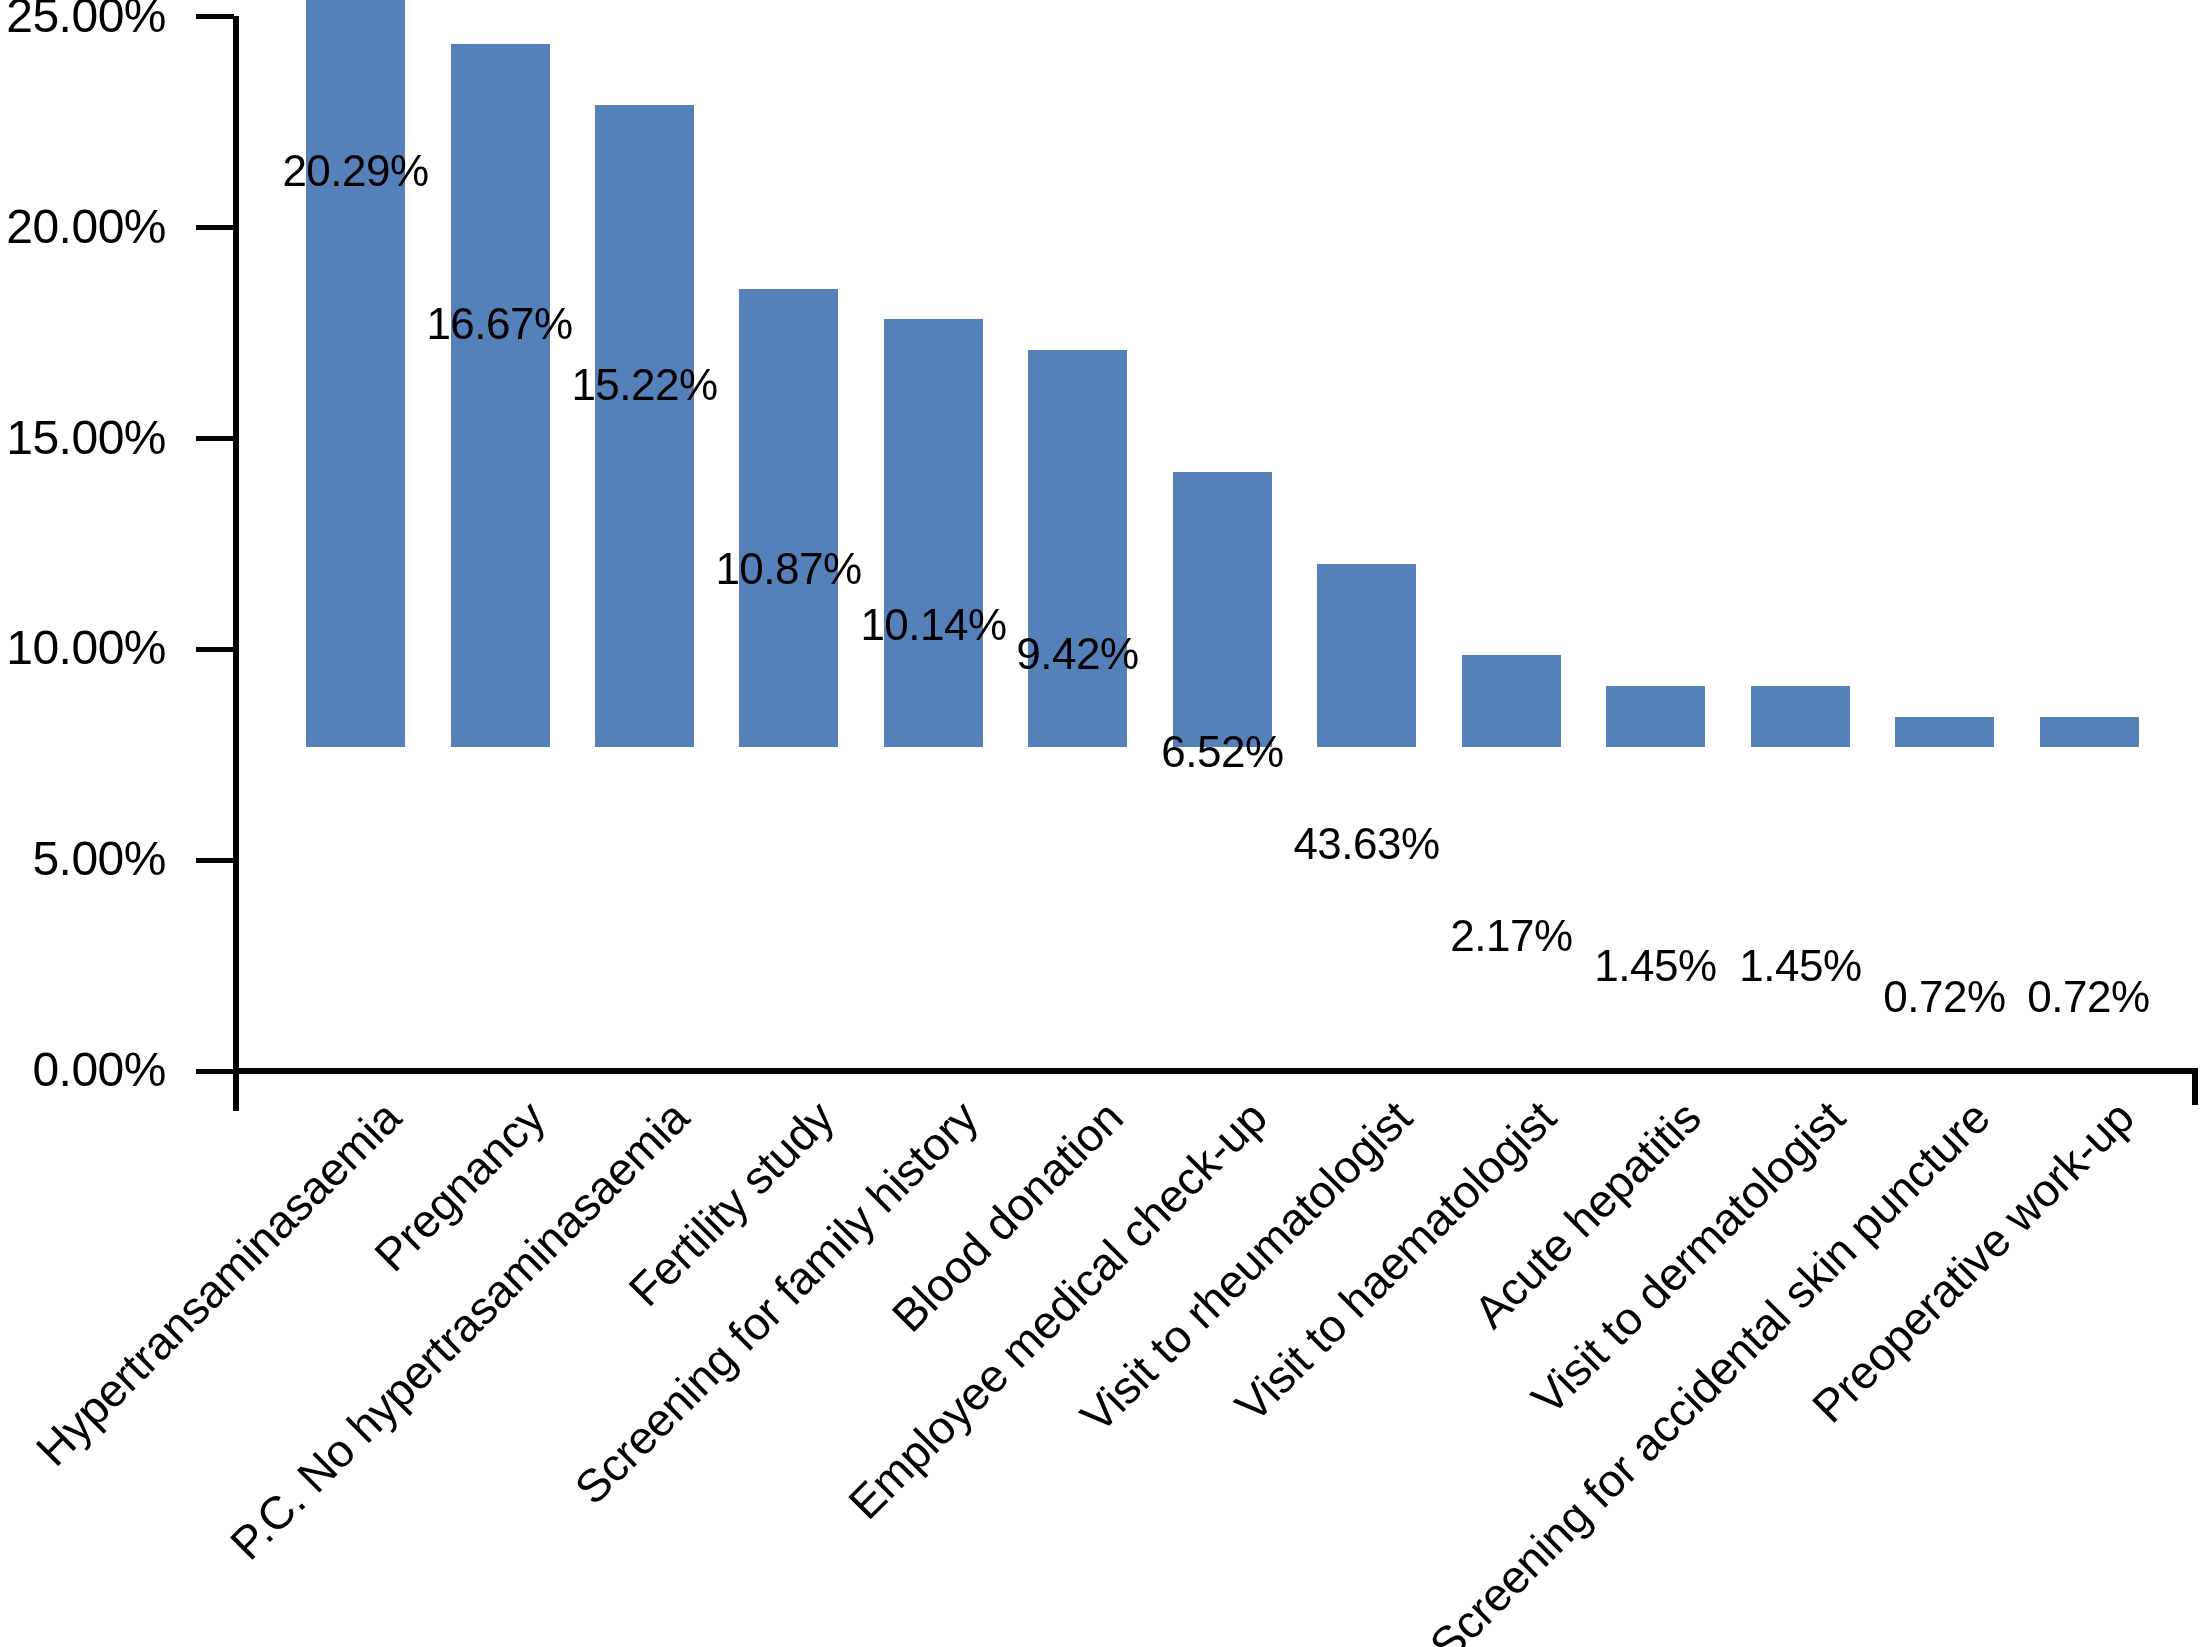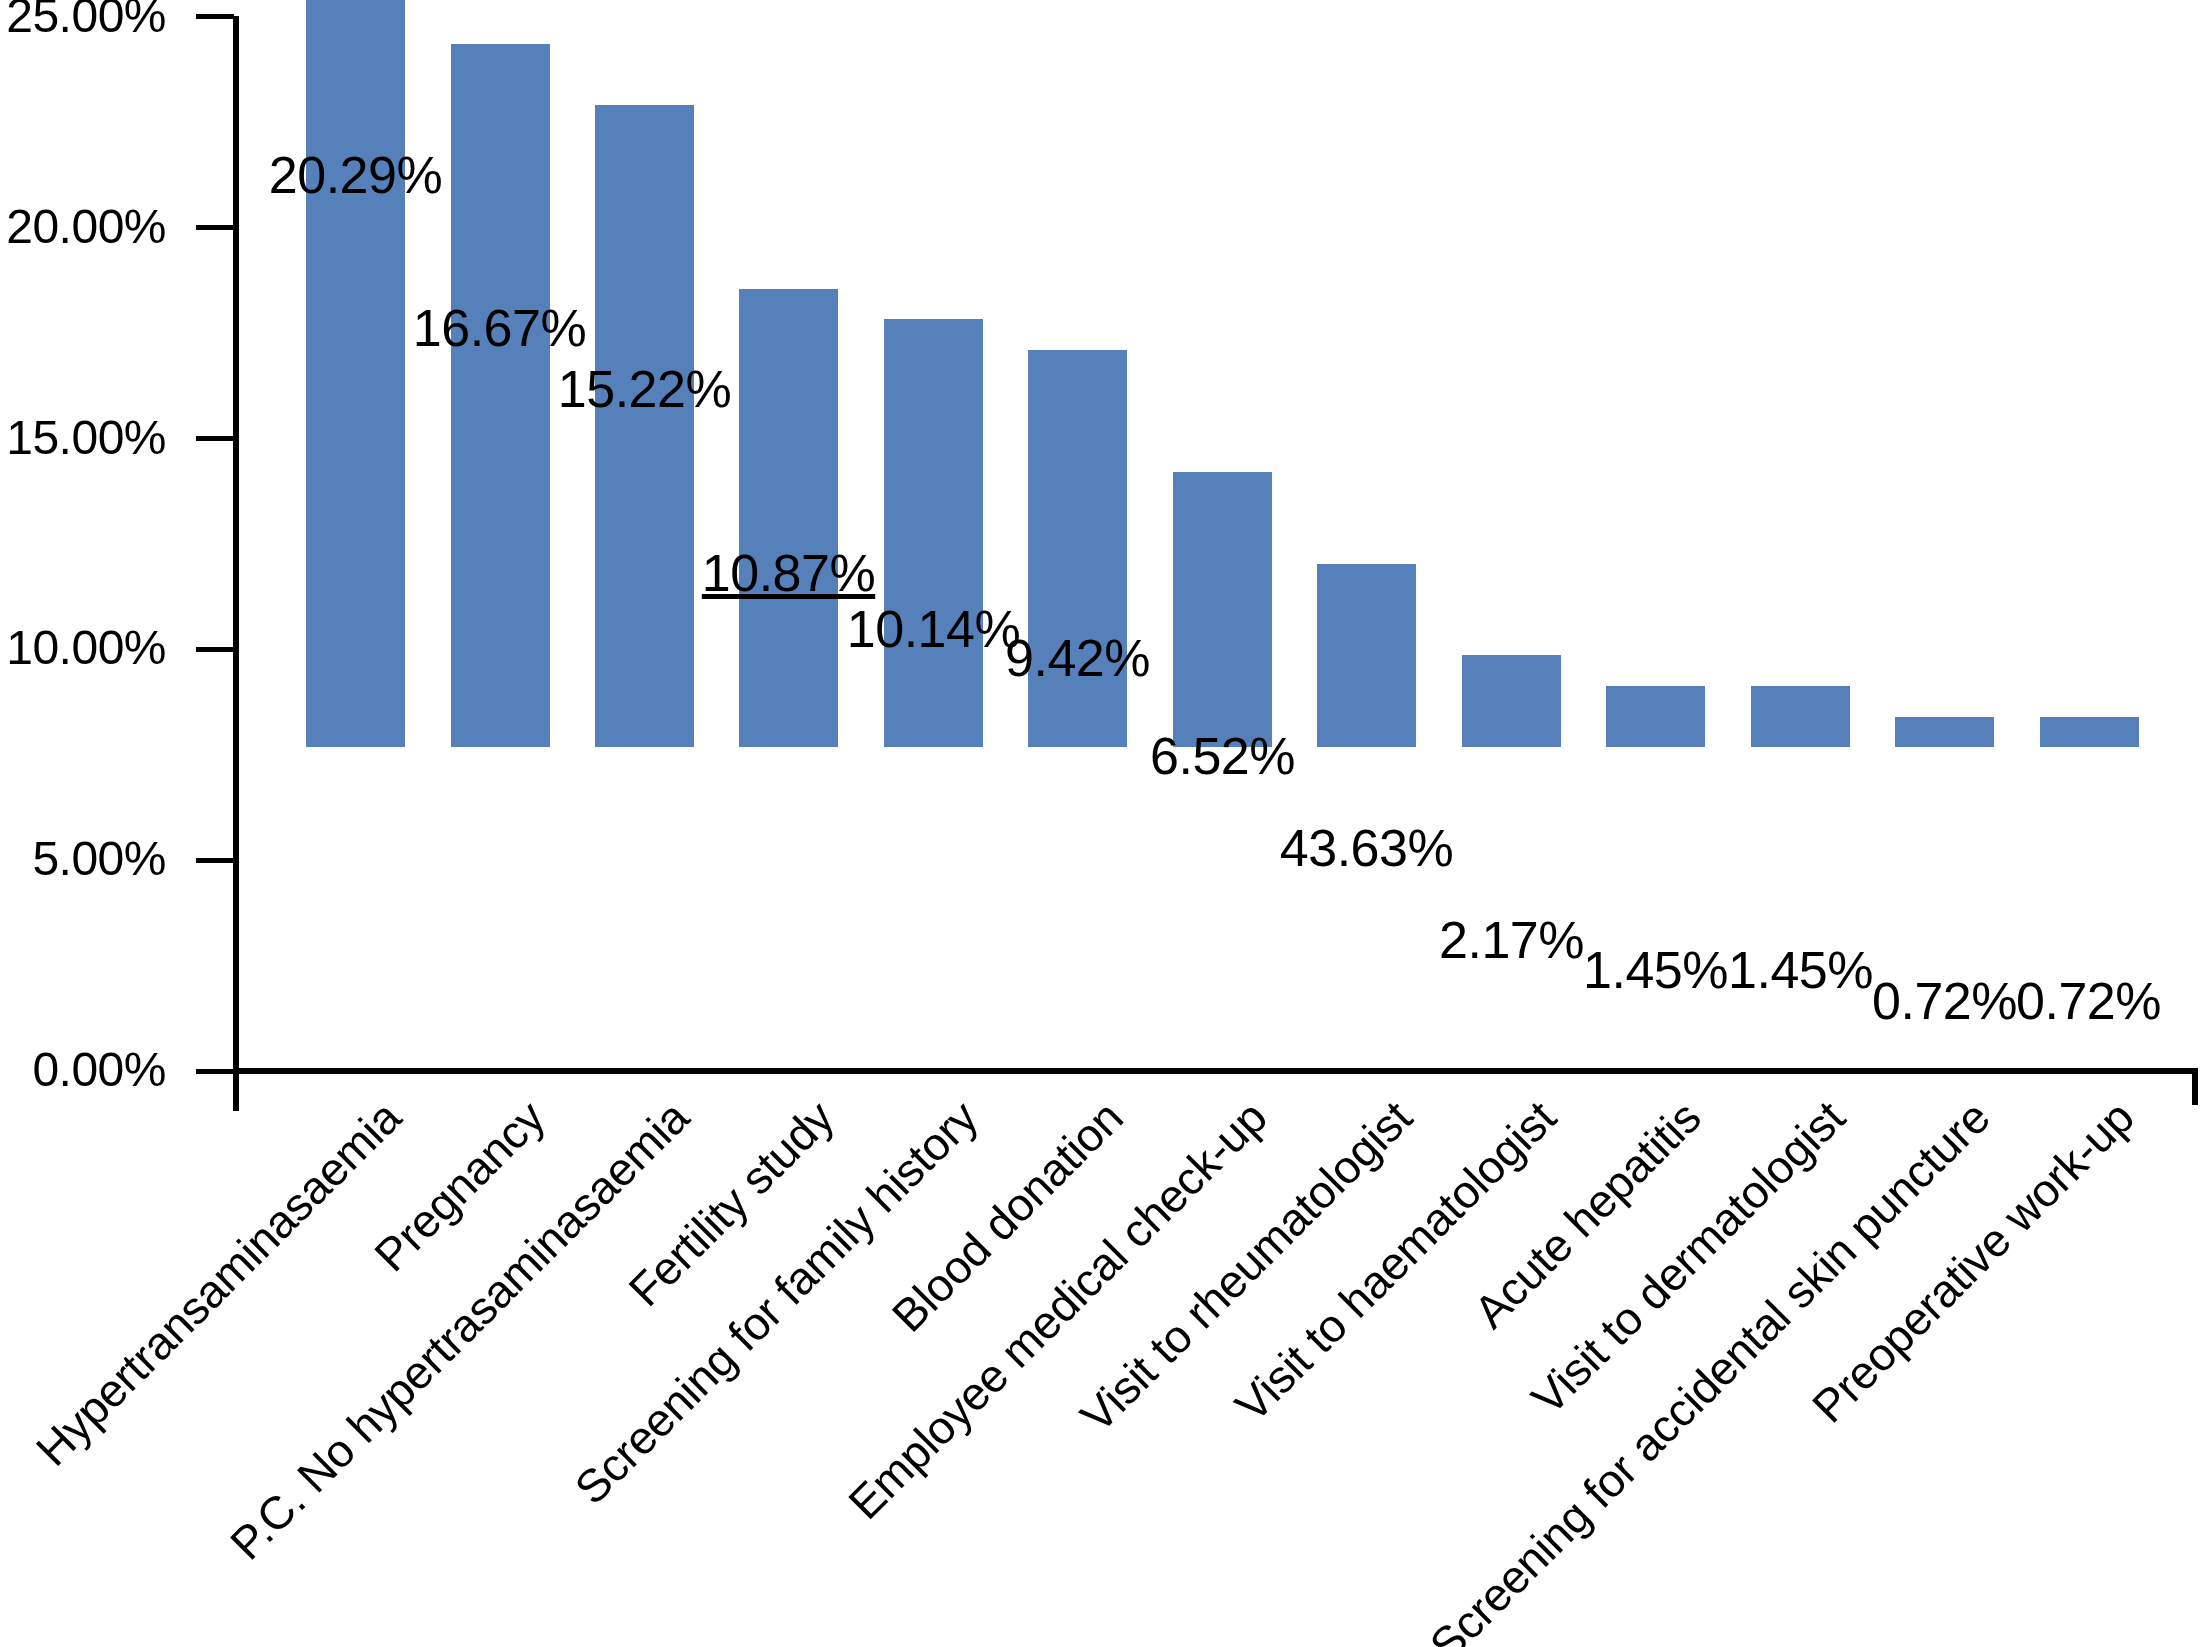--- a/index.html
+++ b/index.html
@@ -83,21 +83,21 @@
   
   .bar {
     position: absolute;
     background: #5580ba;
     bottom: 577px; 
   }
 
   
   .bar-value {
     position: absolute;
-    font-size: 52px;
+    font-size: 44px;
     line-height: 1;
     letter-spacing: -0.5px;
     white-space: nowrap;
     text-align: center;
     color: #000000;
   }
 
   
   .cat-label {
     position: absolute;
@@ -139,21 +139,21 @@
       </div>
 
     <div id="bars-group">
         <div class="bar" title="Hypertransaminasaemia 20.29%" style="left: 306px; width: 99px; height: 856px; background: rgb(85, 128, 186);"></div>
         <div class="bar-value" style="left: 255px; width: 201px; top: 149px;">20.29%</div>
         <div class="bar" title="Pregnancy 16.67%" style="left: 451px; width: 99px; height: 703px; background: rgb(85, 128, 186);"></div>
         <div class="bar-value" style="left: 399px; width: 201px; top: 302px;">16.67%</div>
         <div class="bar" title="P.C. No hypertrasaminasaemia 15.22%" style="left: 595px; width: 99px; height: 642px; background: rgb(85, 128, 186);"></div>
         <div class="bar-value" style="left: 544px; width: 201px; top: 363px;">15.22%</div>
         <div class="bar" title="Fertility study 10.87%" style="left: 739px; width: 99px; height: 458px; background: rgb(85, 128, 186);"></div>
-        <div class="bar-value" style="left: 688px; width: 201px; top: 547px; text-decoration: underline;">10.87%</div>
+        <div class="bar-value" style="left: 688px; width: 201px; top: 547px;">10.87%</div>
         <div class="bar" title="Screening for family history 10.14%" style="left: 884px; width: 99px; height: 428px; background: rgb(85, 128, 186);"></div>
         <div class="bar-value" style="left: 833px; width: 201px; top: 577px; margin-top: 26px;">10.14%</div>
         <div class="bar" title="Blood donation 9.42%" style="left: 1028px; width: 99px; height: 397px; background: rgb(85, 128, 186);"></div>
         <div class="bar-value" style="left: 977px; width: 201px; top: 608px; margin-top: 24px;">9.42%</div>
         <div class="bar" title="Employee medical check-up 6.52%" style="left: 1173px; width: 99px; height: 275px; background: rgb(85, 128, 186);"></div>
         <div class="bar-value" style="left: 1122px; width: 201px; top: 730px;">6.52%</div>
         <div class="bar" title="Visit to rheumatologist 4.35%" style="left: 1317px; width: 99px; height: 183px; background: rgb(85, 128, 186);"></div>
         <div class="bar-value" style="left: 1266px; width: 201px; top: 822px;">43.63%</div>
         <div class="bar" title="Visit to haematologist 2.17%" style="left: 1462px; width: 99px; height: 92px; background: rgb(85, 128, 186);"></div>
         <div class="bar-value" style="left: 1411px; width: 201px; top: 914px;">2.17%</div>

